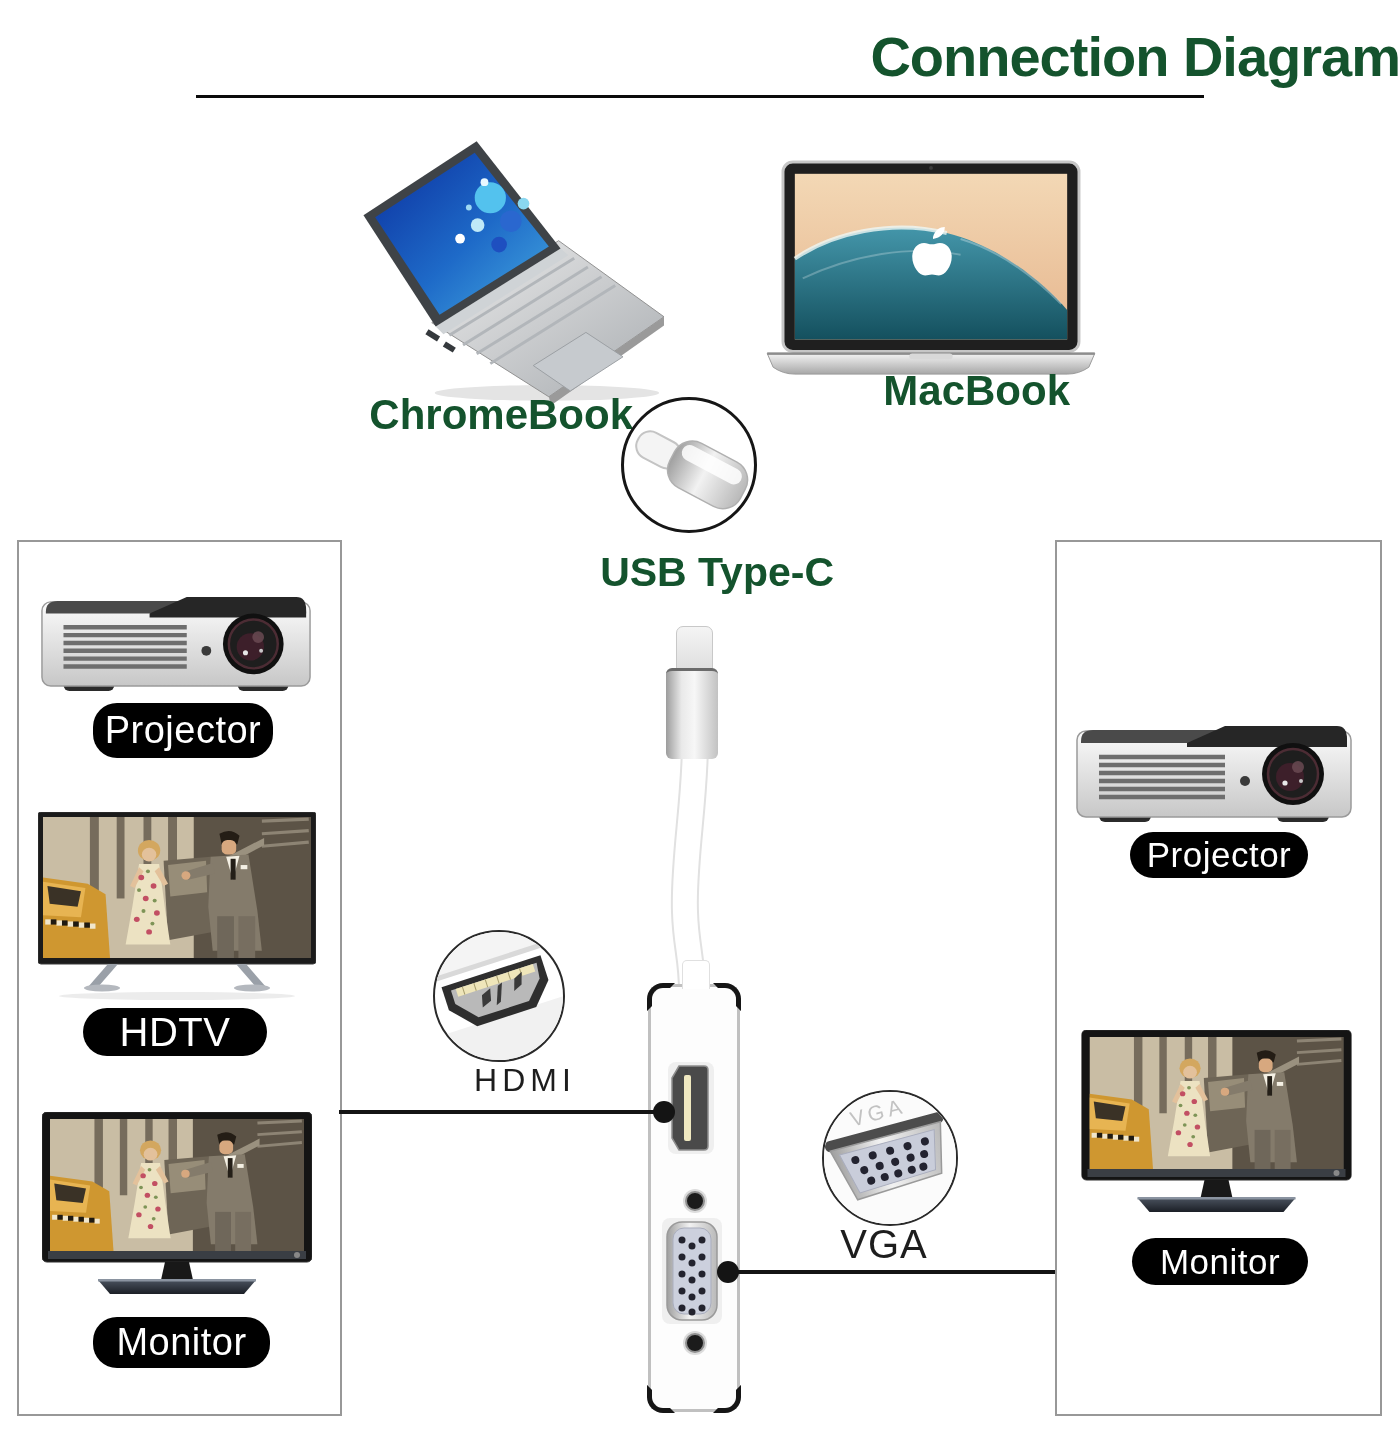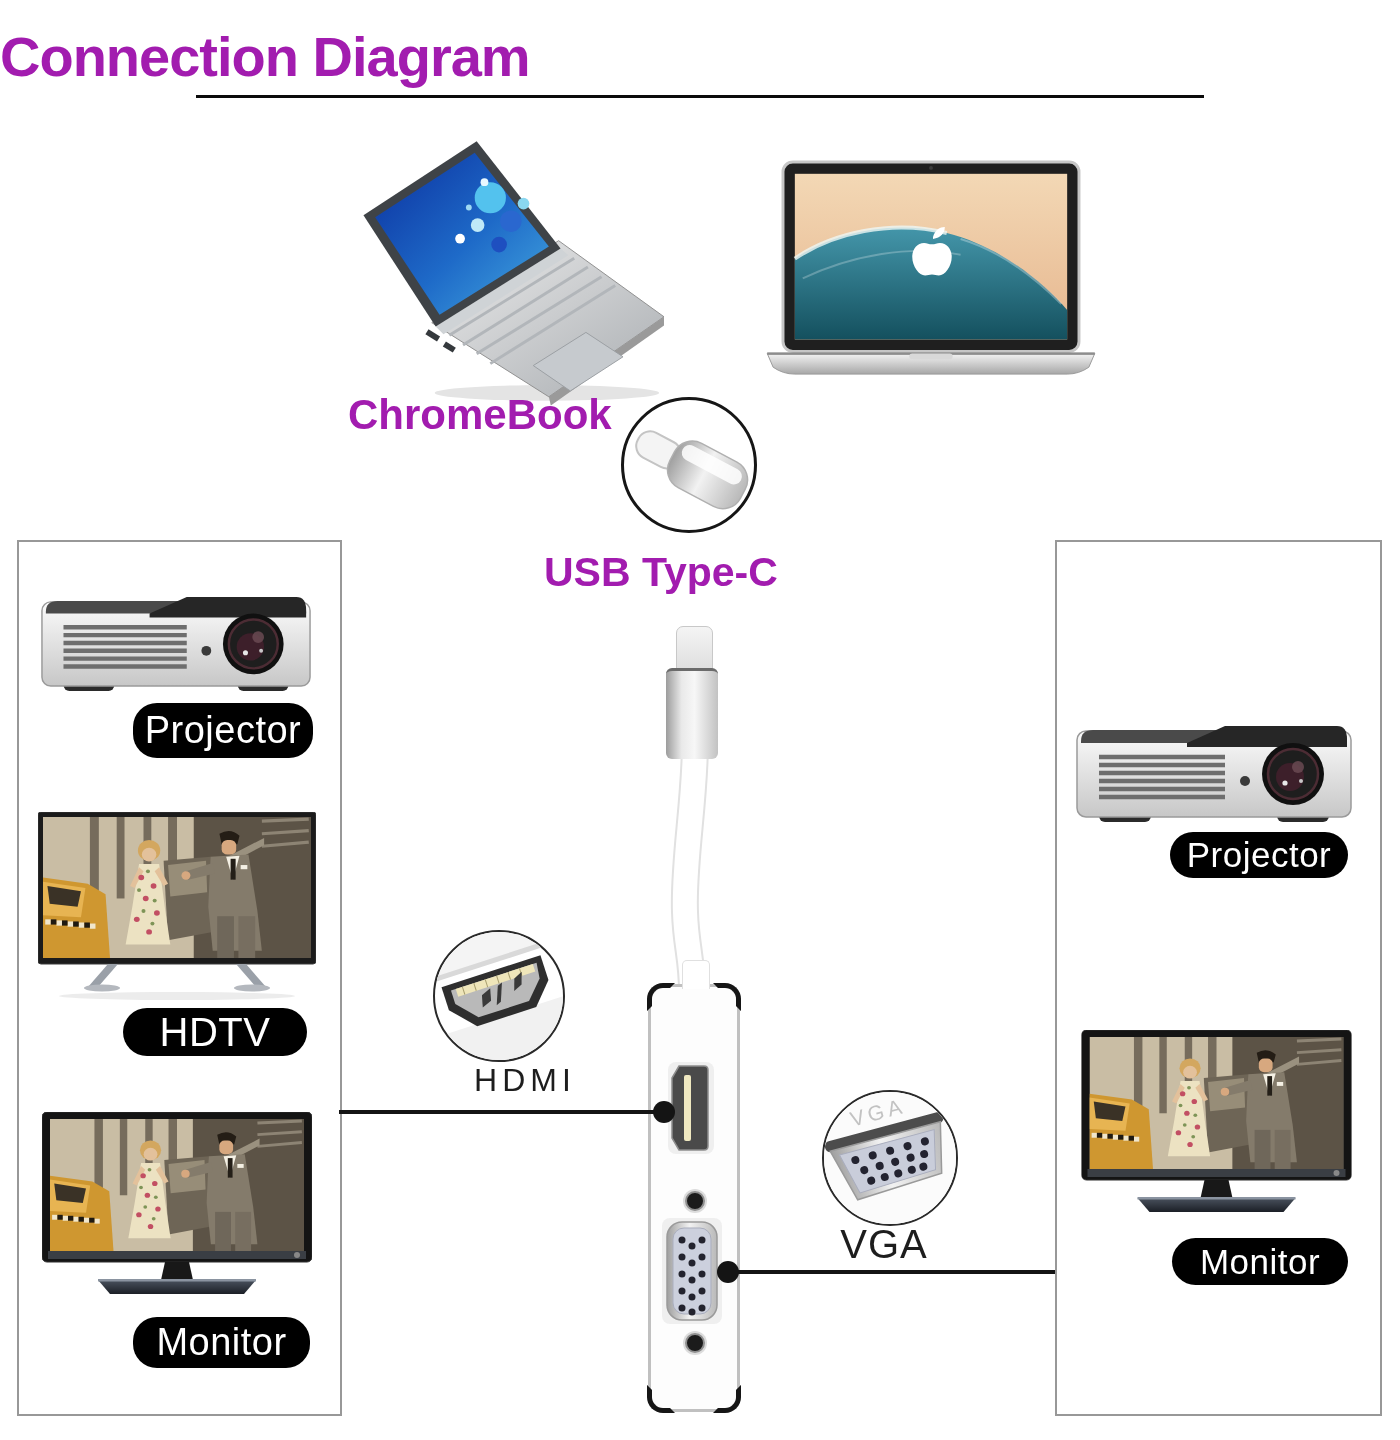--- a/index.html
+++ b/index.html
@@ -1,21 +1,21 @@
 <!DOCTYPE html>
 <html><head>
 <meta charset="utf-8">
 <style>
   html,body{margin:0;padding:0;background:#fff;}
   .stage{position:relative;width:1400px;height:1440px;background:#ffffff;
          font-family:"Liberation Sans",sans-serif;overflow:hidden;}
   .abs{position:absolute;}
-  .blabel{position:absolute;font-weight:700;color:#a21caf;text-align:left;line-height:1.1;}
+  .blabel{position:absolute;font-weight:700;color:#14532d;text-align:right;line-height:1.1;}
   .pill{position:absolute;background:#000;color:#fff;display:flex;align-items:center;
-        justify-content:center;border-radius:24px;font-weight:400;letter-spacing:.5px;margin-left:40px;}
+        justify-content:center;border-radius:24px;font-weight:400;letter-spacing:.5px;}
   .panel{position:absolute;border:2px solid #989898;background:#fff;}
   .h-line{position:absolute;background:#141414;height:4px;z-index:6;}
   .dot{position:absolute;width:22px;height:22px;border-radius:50%;background:#141414;z-index:7;}
   .zoom-circle{position:absolute;border-radius:50%;background:#fff;overflow:hidden;z-index:5;}
   .callout{position:absolute;text-align:center;color:#1d1d1d;font-weight:400;}
   
   .usb-tip{position:absolute;left:676px;top:626px;width:35px;height:48px;
            background:linear-gradient(180deg,#f4f4f4,#dcdcdc);border:1px solid #c8c8c8;
            border-radius:7px 7px 3px 3px;z-index:2;}
   .usb-metal{position:absolute;left:666px;top:668px;width:52px;height:88px;border-radius:6px;
@@ -230,20 +230,21 @@
     <path d="M50,120 C100,96 160,86 210,96" stroke="#ffffff" stroke-width="2" fill="none" opacity="0.25"></path>
     <g fill="#ffffff">
       <path d="M182,78 c2,-7 7,-10 12,-10 c0,6 -4,11 -12,12 Z"></path>
       <path d="M173,84 c-7,0 -12,6 -12,14 c0,10 7,19 13,19 c3,0 4,-1 7,-1 c3,0 4,1 7,1 c6,0 13,-9 13,-19 c0,-8 -5,-14 -12,-14 c-3,0 -5,1.5 -8,1.5 c-3,0 -5,-1.5 -8,-1.5 Z"></path>
     </g>
     <circle cx="180" cy="8" r="2" fill="#3a3a3a"></circle>
     <path d="M14,196 L346,196 L340,210 Q330,217 318,217 L42,217 Q30,217 20,210 Z" fill="url(#gMacBase)" stroke="#9a9a9a" stroke-width="1"></path>
     <rect x="14" y="195" width="332" height="2.5" fill="#8d8d8d"></rect>
     <rect x="158" y="196" width="44" height="6" rx="3" fill="#d8d8d8"></rect>
   </svg>
+  <div class="blabel" style="left:770px;top:368px;width:300px;font-size:42px;">MacBook</div>
 
   <div class="zoom-circle" style="left:621px;top:397px;width:130px;height:130px;border:3px solid #161616;">
     <svg width="130" height="130" viewBox="0 0 130 130">
       <g transform="rotate(28 65 65)">
         <rect x="8" y="52" width="46" height="28" rx="13" fill="#f4f4f4" stroke="#c4c4c4" stroke-width="2"></rect>
         <rect x="46" y="40" width="80" height="50" rx="20" fill="url(#gSilver)" stroke="#b0b0b0" stroke-width="1.5"></rect>
         <rect x="52" y="46" width="66" height="16" rx="8" fill="#ffffff" opacity="0.85"></rect>
       </g>
     </svg>
   </div>

